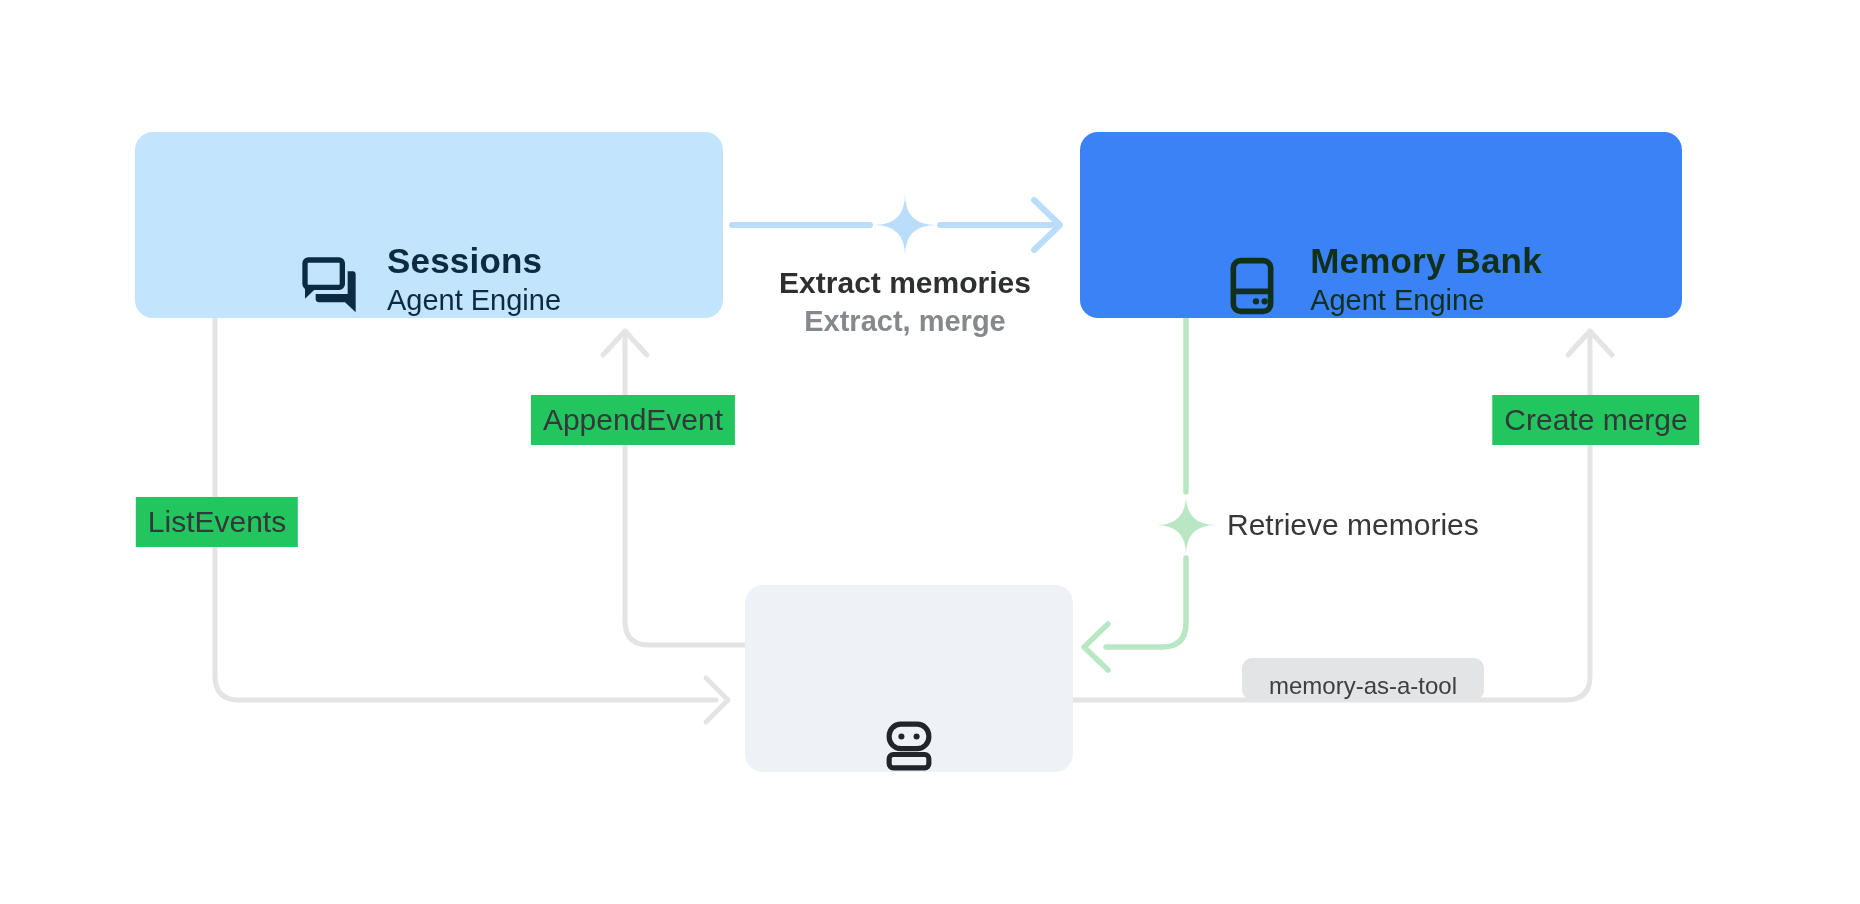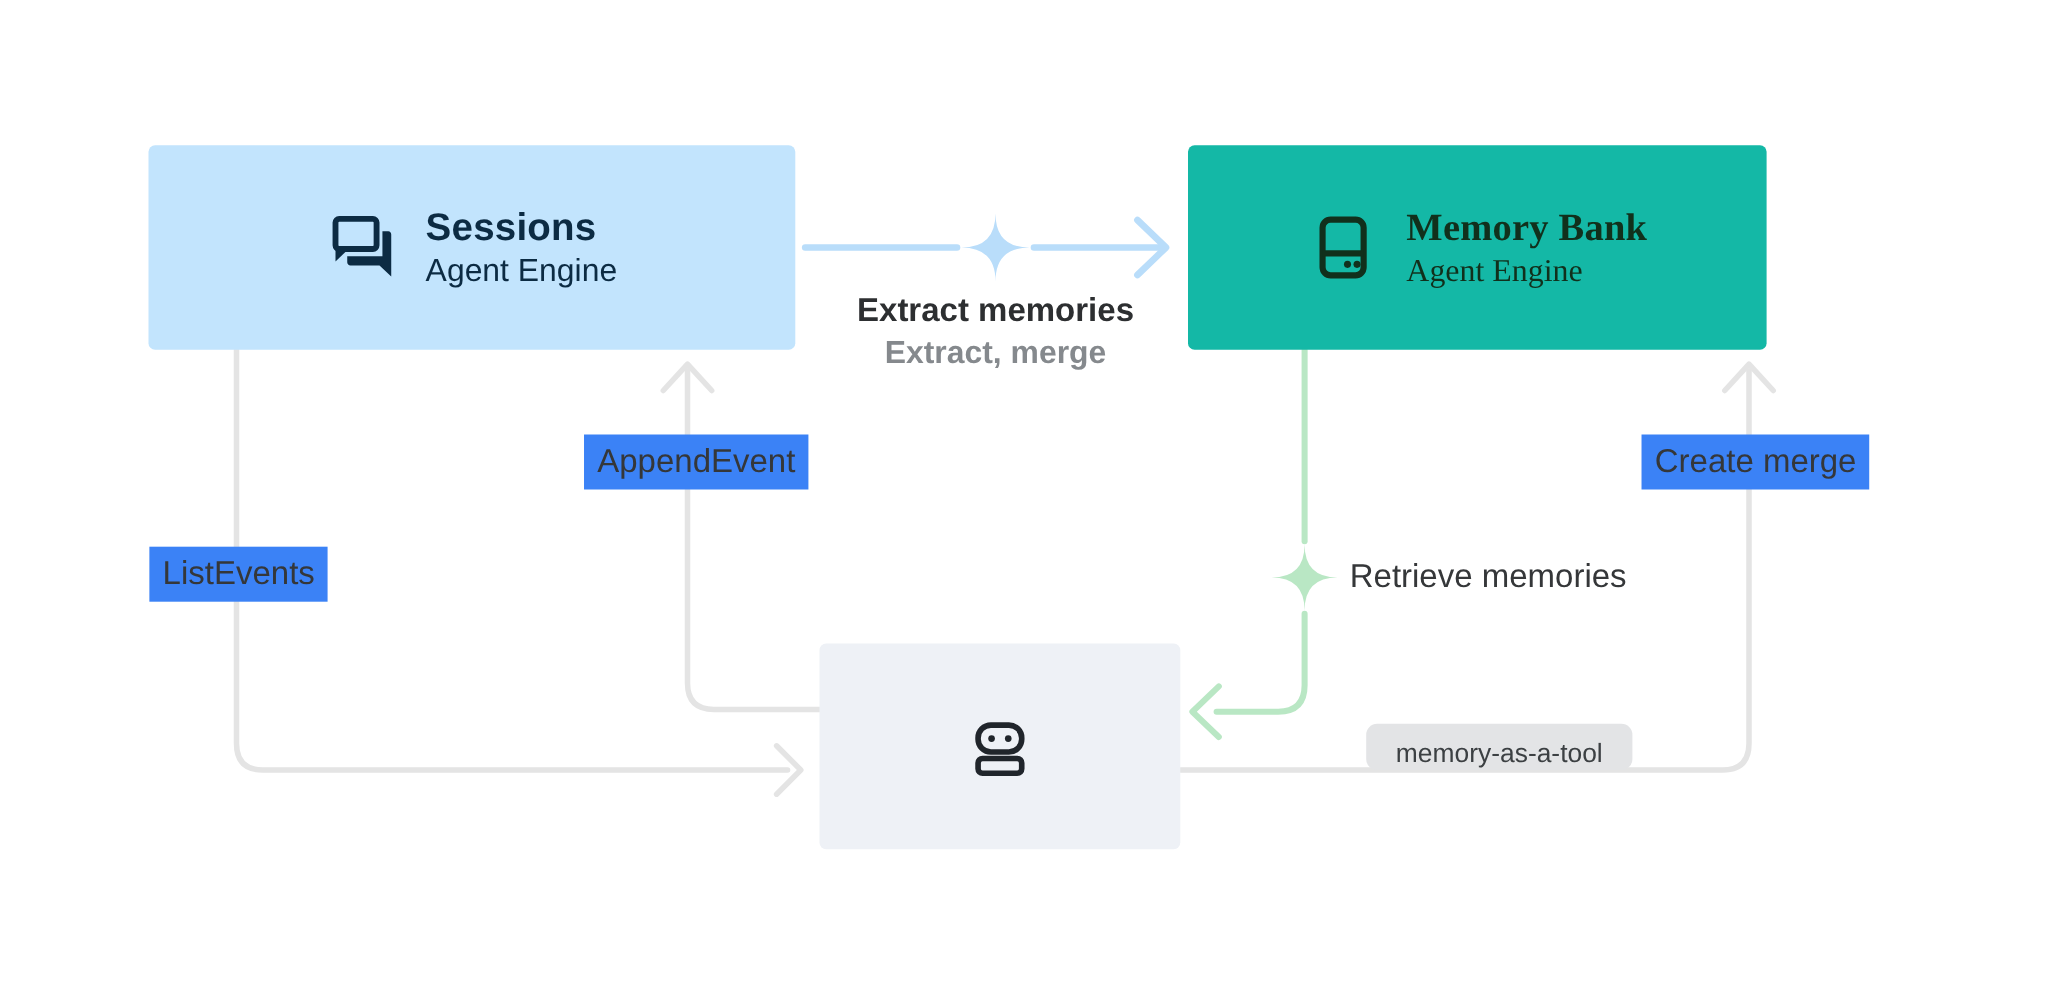--- a/index.html
+++ b/index.html
@@ -4,38 +4,38 @@
 <style>
   html,body { margin:0; padding:0; background:#ffffff; }
   .canvas {
     position:relative; width:1860px; height:904px; background:#ffffff;
     font-family:"Liberation Sans", sans-serif; overflow:hidden;
   }
   svg.wires { position:absolute; left:0; top:0; width:1860px; height:904px; }
 
   
   .node {
-    position:absolute; border-radius:6px;
-    display:flex; align-items:center; justify-content:center; gap:26px;
+    position:absolute; border-radius:18px;
+    display:flex; align-items:flex-end; justify-content:center; gap:26px;
   }
   .node-sessions { left:135px; top:132px; width:588px; height:186px; background:#c2e4fd; color:#0c2b43; }
-  .node-memory   { left:1080px; top:132px; width:526px; height:186px; background:#14b8a6; color:#11301c;font-family:Liberation Serif, serif; }
+  .node-memory   { left:1080px; top:132px; width:602px; height:186px; background:#3b82f6; color:#11301c; }
   .node-agent    { left:745px; top:585px; width:328px; height:187px; background:#eef1f6; color:#1b3425; }
   .node .nicon { width:64px; height:64px; flex:0 0 auto; }
   .node-agent .nicon { width:56px; height:56px; color:#20252b; }
   .ntext { display:flex; flex-direction:column; }
   .ntitle { font-size:35px; font-weight:700; line-height:42px; letter-spacing:0.2px; }
   .nsub   { font-size:29px; font-weight:400; line-height:36px; }
 
   
   .elabel {
     position:absolute; transform:translate(-50%,-50%);
     font-size:30px; color:#353739; white-space:nowrap;
   }
-  .elabel.on-line { background:#3b82f6; padding:8px 12px;text-align:right; }
+  .elabel.on-line { background:#22c55e; padding:8px 12px;text-align:right; }
   .gen-label { position:absolute; left:905px; top:302px; transform:translate(-50%,-50%); text-align:center; white-space:nowrap; }
   .gen-main { font-size:30px; font-weight:700; color:#2d2f31; line-height:39px; }
   .gen-sub  { font-size:29px; font-weight:700; color:#85898d; line-height:39px; }
   .retrieve-label { position:absolute; left:1227px; top:525px; transform:translateY(-50%); font-size:30px; color:#353739; white-space:nowrap; }
 
   .badge {
     position:absolute; left:1242px; top:658px; width:242px; height:42px;
     background:#e3e4e6; border-radius:10px;
     display:flex; align-items:flex-end; justify-content:center;
     font-size:24px; color:#3c4043; white-space:nowrap;

